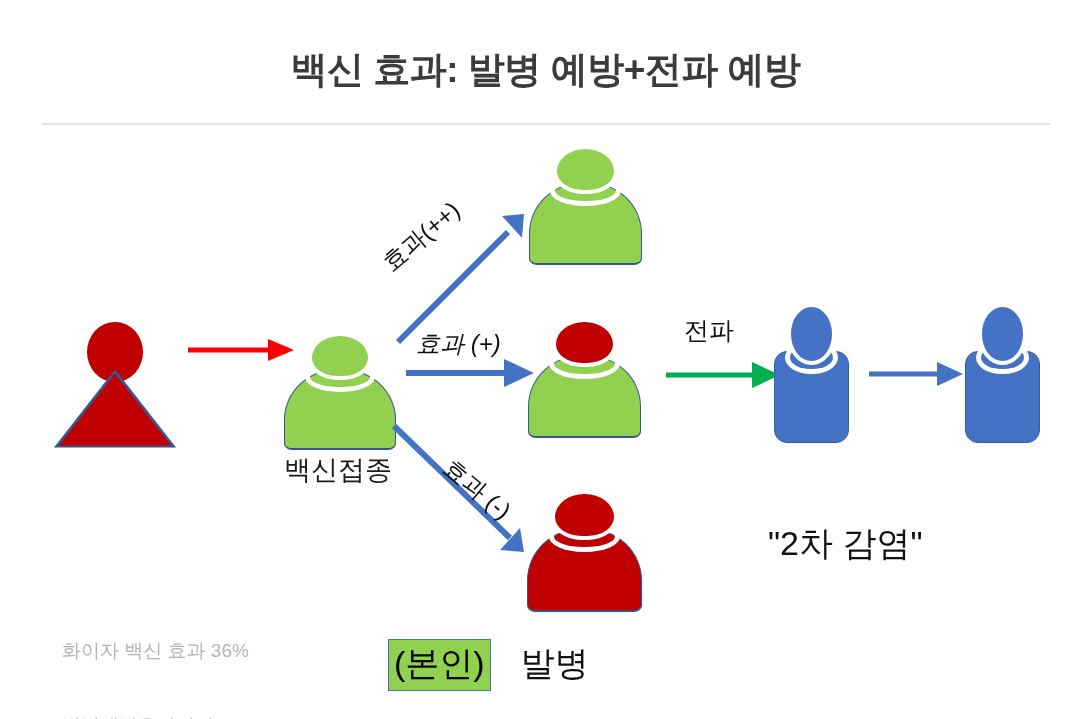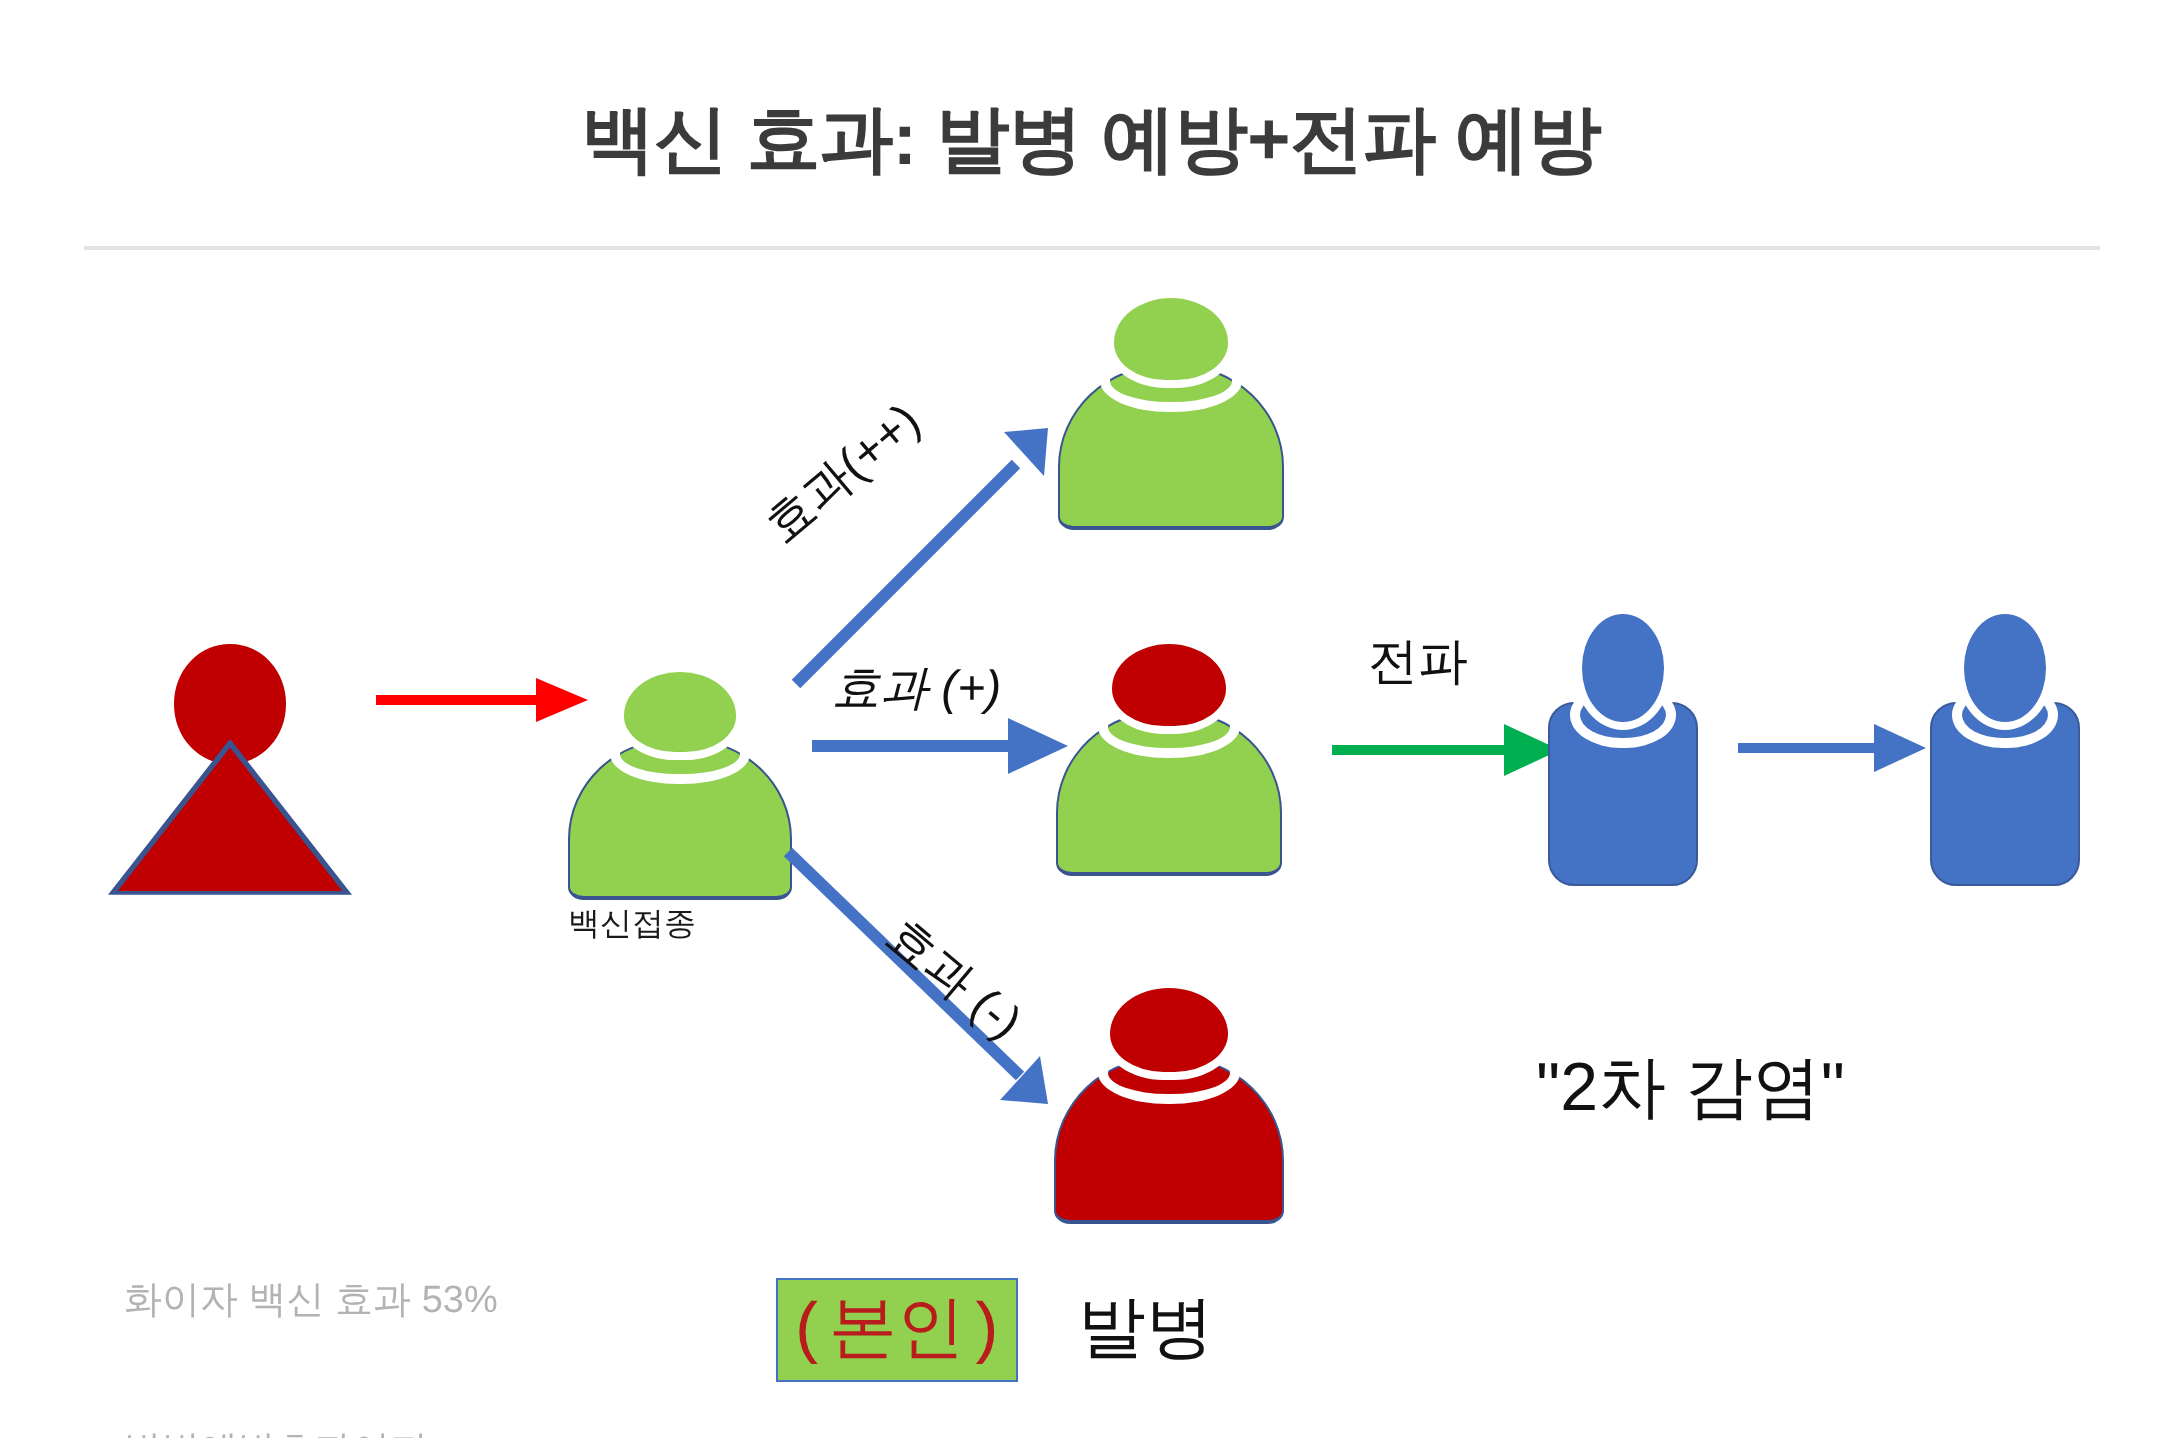--- a/index.html
+++ b/index.html
@@ -134,21 +134,21 @@
   
   .arrow-svg { position: absolute; overflow: visible; }
 
   
   .lbl {
     position: absolute;
     white-space: nowrap;
     font-weight: normal;
   }
   #label-vaccination {
-    font-size: 16px;
+    font-size: 27px;
     color: #1a1a1a;
     left: 284px;
     top: 452px;
   }
   .arrow-label {
     font-size: 24px;
     color: #111111;
     transform-origin: left center;
   }
   #label-eff-pp { left: 386px; top: 250px; transform: rotate(-40deg); }
@@ -163,23 +163,22 @@
     padding: 1px 5px 3px 5px;
     box-sizing: border-box;
   }
   .hl-blue {
     background: #4472C4;
     color: #ffffff;
     border: 1px solid #2f5597;
   }
   .hl-green {
     background: #92D050;
-    color: #b91c1c;
+    color: #000000;
     border: 1px solid #4472C4;
-    font-family: Liberation Mono, monospace;
   }
   #callout-other {
     left: 758px;
     top: 466px;
     font-size: 34px;
     color: #111111;
   }
   #callout-other .plain { margin-left: 9px; }
   #callout-second {
     left: 768px;
@@ -295,18 +294,18 @@
     <div class="neck"></div>
   </div>
 
   <div class="callout" id="callout-second">"2차 감염"</div>
 
   <div class="callout" id="callout-self">
     <span class="hl hl-green">(본인)</span><span class="plain">발병</span>
   </div>
 
   <div id="footnote">
-    <div>화이자 백신 효과 53%</div>
+    <div>화이자 백신 효과 36%</div>
     <div>발병예방효과이지</div>
     
   </div>
 
 </div>
 
 </body></html>

